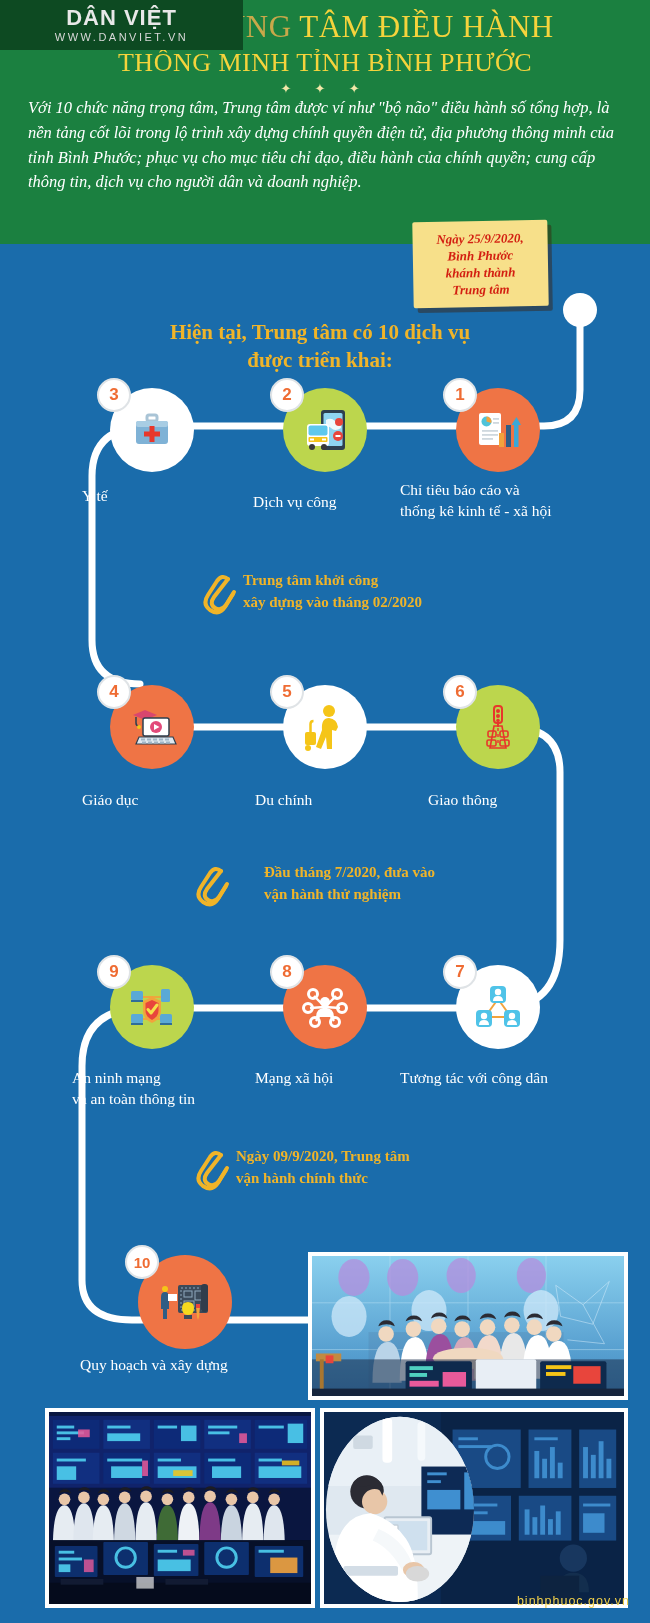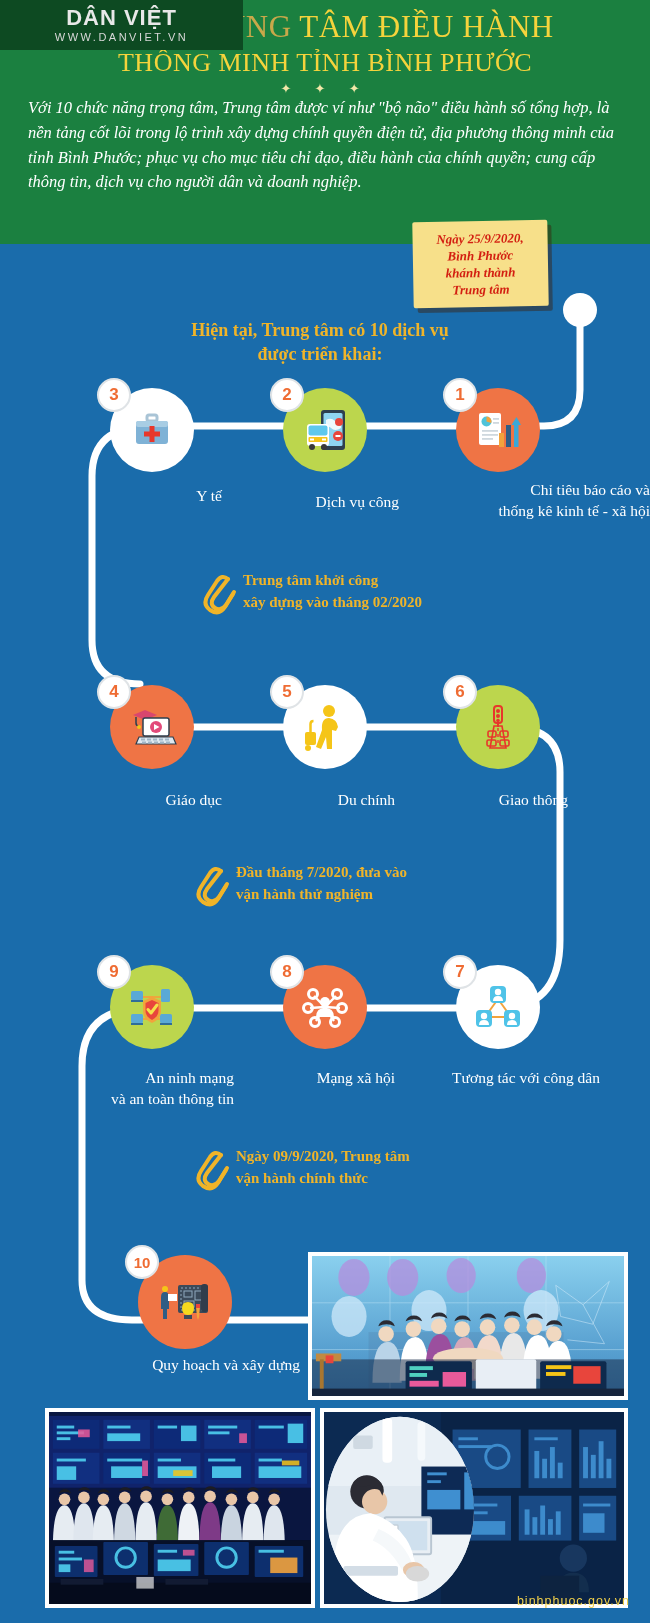--- a/index.html
+++ b/index.html
@@ -62,21 +62,21 @@
   .badge-text {
     font-family: "Liberation Serif", serif;
     color: #d31f11; font-weight: bold; font-style: italic;
     font-size: 13px; line-height: 1.32; text-align: center; white-space: pre-line;
   }
 
   
   .sec-head {
     position: absolute; left: 120px; top: 318px; width: 400px; text-align: center;
     font-family: "Liberation Serif", serif;
-    font-weight: bold; font-size: 18px; color: #f0b429; line-height: 1.35;
+    font-weight: bold; font-size: 21px; color: #f0b429; line-height: 1.35;
     white-space: pre-line;
   }
 
   
   .path-svg { position: absolute; left: 0; top: 280px; width: 650px; height: 1090px; pointer-events: none; }
 
   
   .node { position: absolute; width: 84px; height: 84px; }
   .node .disc {
     position: absolute; left: 0; top: 0; width: 84px; height: 84px;
@@ -86,21 +86,21 @@
   .node .badge-num {
     position: absolute; left: -13px; top: -10px;
     width: 34px; height: 34px; border-radius: 50%;
     background: #ffffff; border: 2px solid #dfe3e6;
     display: flex; align-items: center; justify-content: center;
     font-family: "Liberation Sans", sans-serif;
     font-weight: bold; font-size: 17px; color: #ef6c33; z-index: 4;
   }
   .node .badge-num.ten { font-size: 15px; }
   .label {
-    position: absolute; text-align: right;
+    position: absolute; text-align: left;
     font-family: "Liberation Serif", serif;
     font-size: 15.5px; color: #ffffff; line-height: 1.35; white-space: pre-line;
   }
 
   
   .note { position: absolute; display: flex; align-items: flex-start; }
   .note-text {
     font-family: "Liberation Serif", serif;
     font-weight: bold; font-size: 15px; color: #f0b429;
     line-height: 1.45; white-space: pre-line; margin-left: 6px;
@@ -284,21 +284,21 @@
           <rect x="27" y="29" width="8" height="6" rx="1.5"></rect>
           <rect x="14" y="38" width="9" height="6" rx="1.5"></rect>
           <rect x="27" y="38" width="9" height="6" rx="1.5"></rect>
         </g>
       </svg>
     </div>
     <div class="badge-num">6</div>
   </div>
   <div class="label" style="left:428px; top:790px; width:140px;">Giao thông</div>
 
-  <div class="note" style="left:196px; top:862px;">
+  <div class="note" style="left:196px; top:862px;gap:28px;">
     <svg class="clip" width="34" height="52" viewBox="0 0 34 52">
       <path d="M25 9 L11 27 q-5 7 1 11 q6 4 11 -3 L31 22" fill="none" stroke="#f0b429" stroke-width="4" stroke-linecap="round"></path>
       <path d="M25 9 q-6 -5 -11 2 L5 25 q-6 9 2 15 q9 6 15 -3 L30 24" fill="none" stroke="#f0b429" stroke-width="4" stroke-linecap="round"></path>
     </svg>
     <div class="note-text">Đầu tháng 7/2020,  đưa vào
 vận hành thử nghiệm</div>
   </div>
 
   <div class="node" style="left:110px; top:965px;">
     <div class="disc" style="background:#bcd64d;">

